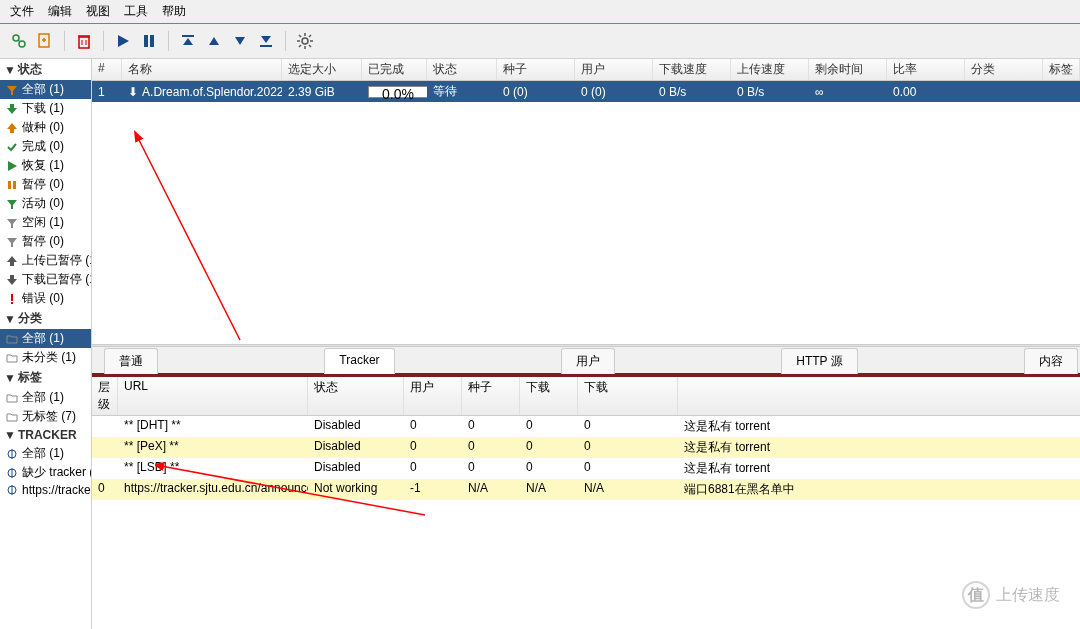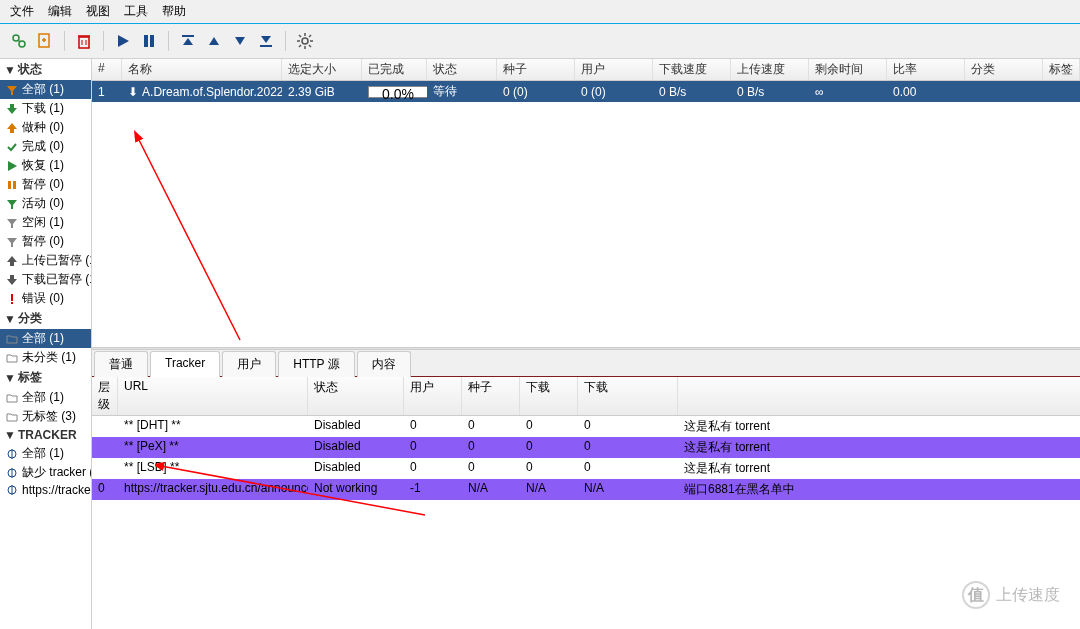--- a/index.html
+++ b/index.html
@@ -24,29 +24,29 @@
 .table-head { display: flex; background: linear-gradient(#fcfcfc, #ececec); border-bottom: 1px solid #ccc; font-size: 12px; color: #333; }
 .table-head > div { padding: 2px 6px; border-right: 1px solid #e0e0e0; overflow: hidden; white-space: nowrap; }
 .table-row { display: flex; align-items: center; color: #fff; background: #2d5a8c; }
 .table-row > div { padding: 2px 6px; overflow: hidden; white-space: nowrap; }
 
 .progress { display: inline-block; width: 60px; height: 12px; border: 1px solid #888; background: #fff; position: relative; vertical-align: middle; }
 .progress .txt { position: absolute; width: 100%; text-align: center; font-size: 14px; color: #000; top: -1px; }
 
 .splitter-h { height: 3px; background: #e0e0e0; cursor: row-resize; border-top: 1px solid #ccc; border-bottom: 1px solid #ccc; }
 
-.tabs { display: flex; background: #f0f0f0; border-bottom: 1px solid #7f1d1d; padding-left: 2px; }
+.tabs { display: flex; background: #f0f0f0; border-bottom: 4px solid #7f1d1d; padding-left: 12px; justify-content: space-between; }
 .tab { padding: 4px 14px; border: 1px solid #ccc; border-bottom: none; margin-right: 2px; background: #f8f8f8; border-radius: 3px 3px 0 0; cursor: pointer; position: relative; top: 1px; }
 .tab.active { background: #fff; border-bottom: 1px solid #fff; font-weight: normal; }
 
 .detail-head { display: flex; background: linear-gradient(#fcfcfc, #ececec); border-bottom: 1px solid #ccc; }
 .detail-head > div { padding: 2px 6px; border-right: 1px solid #e0e0e0; }
 .detail-row { display: flex; }
 .detail-row > div { padding: 2px 6px; overflow: hidden; white-space: nowrap; }
-.detail-row.alt { background: #8b5cf6; }
+.detail-row.alt { background: #fef9c3; }
 
 .watermark { position: absolute; right: 20px; bottom: 20px; display: flex; align-items: center; gap: 6px; opacity: 0.35; font-size: 16px; color: #333; }
 .watermark .logo { width: 28px; height: 28px; border-radius: 50%; border: 2px solid #888; display: flex; align-items: center; justify-content: center; font-weight: bold; }
 
 svg.arrow { position: absolute; pointer-events: none; }
 </style>
 </head>
 <body>
 
 <div class="menubar">
@@ -234,21 +234,21 @@
         <div class="item">
           <span class="ico"><svg width="12" height="12">
               <path d="M1,3 L5,3 L6,4 L11,4 L11,10 L1,10 Z" fill="none" stroke="#888"></path>
             </svg></span>
           <span>全部 (1)</span>
         </div>
         <div class="item">
           <span class="ico"><svg width="12" height="12">
               <path d="M1,3 L5,3 L6,4 L11,4 L11,10 L1,10 Z" fill="none" stroke="#888"></path>
             </svg></span>
-          <span>无标签 (3)</span>
+          <span>无标签 (7)</span>
         </div>
       </div>
     <div class="section-head">▼ <span>TRACKER</span></div>
     <div id="tracker-items">
         <div class="item">
           <span class="ico"><svg width="12" height="12">
               <circle cx="6" cy="6" r="4" fill="none" stroke="#1a4a8a"></circle>
               <line x1="6" y1="1" x2="6" y2="11" stroke="#1a4a8a"></line>
             </svg></span>
           <span>全部 (1)</span>

